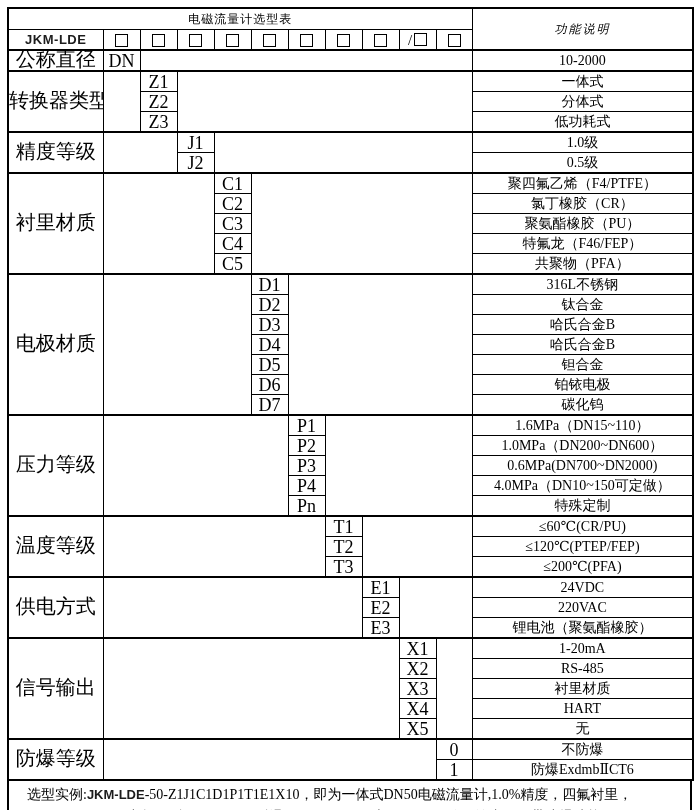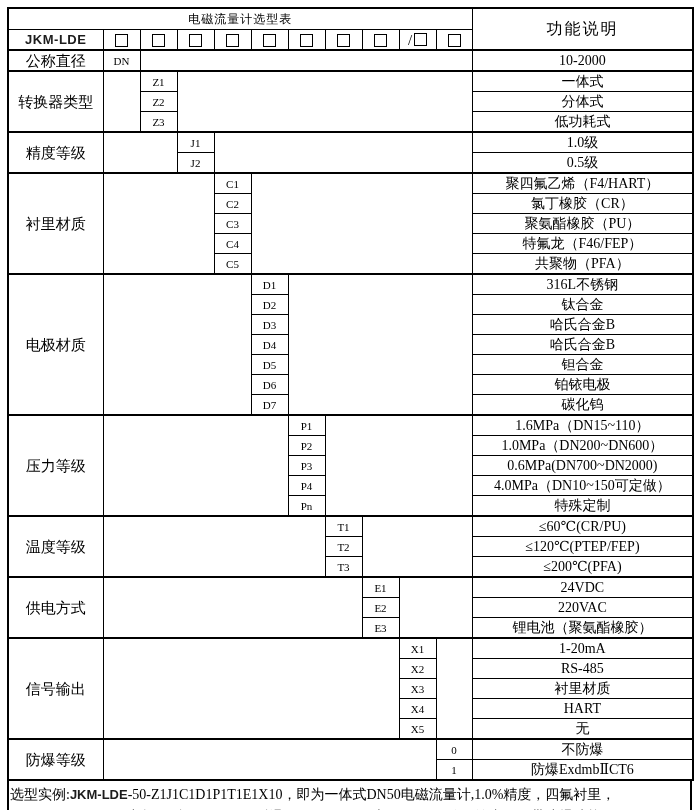--- a/index.html
+++ b/index.html
@@ -9,39 +9,39 @@
     position:relative;overflow:hidden;
   }
   .sheet{position:absolute;left:7px;top:7px;width:687px;}
   table{border-collapse:collapse;table-layout:fixed;width:685px;border:2px solid #000;}
   td{
     border:1px solid #000;padding:0;text-align:center;vertical-align:middle;
     font-size:14px;line-height:18px;height:19px;overflow:hidden;white-space:nowrap;
   }
   tr.gt > td{border-top:2px solid #000;}
   td.title{font-size:12px;height:20px;letter-spacing:1px;}
-  td.fn-head{font-size:16px;letter-spacing:2px;}
+  td.fn-head{font-size:12px;letter-spacing:2px;font-style:italic;}
   td.model-label{
     font-family:"Liberation Sans","DejaVu Sans",sans-serif;
     font-weight:bold;font-size:13px;color:#1c1c1c;letter-spacing:0.5px;
   }
-  td.glabel{font-size:15px;}
-  td.code{font-size:11px;}
+  td.glabel{font-size:20px;font-family:Liberation Mono, monospace;}
+  td.code{font-size:18px;}
   td.desc{font-size:14px;border-radius:10px;}
   td.cbcell{cursor:pointer;}
   .cb{
     display:inline-block;width:11px;height:11px;border:1.5px solid #000;
     vertical-align:middle;background:#fff;
   }
   .slash{font-size:15px;margin-right:2px;vertical-align:middle;}
   .example{
     width:681px;border:2px solid #000;border-top:none;
     padding:3px 0 2px 0;
   }
-  .example .l1{text-align:left;padding-left:1px;font-size:14px;line-height:22px;white-space:nowrap;}
+  .example .l1{text-align:left;padding-left:18px;font-size:14px;line-height:22px;white-space:nowrap;}
   .example .l2{text-align:center;font-size:14px;line-height:22px;white-space:nowrap;}
   .example .model-inline{
     font-family:"Liberation Sans","DejaVu Sans",sans-serif;
     font-weight:bold;color:#1c1c1c;font-size:13px;
   }
 </style>
 </head>
 <body>
 
 <div class="sheet">
@@ -108,21 +108,21 @@
         </tr>
         <tr>
           <td class="code">J2</td>
           <td class="desc">0.5级</td>
         </tr>
         <tr class="gt">
           <td class="glabel" rowspan="5">衬里材质</td>
           <td class="empty" rowspan="5" colspan="3"></td>
           <td class="code">C1</td>
           <td class="empty" rowspan="5" colspan="6"></td>
-          <td class="desc">聚四氟乙烯（F4/HART）</td>
+          <td class="desc">聚四氟乙烯（F4/PTFE）</td>
         </tr>
         <tr>
           <td class="code">C2</td>
           <td class="desc">氯丁橡胶（CR）</td>
         </tr>
         <tr>
           <td class="code">C3</td>
           <td class="desc">聚氨酯橡胶（PU）</td>
         </tr>
         <tr>

